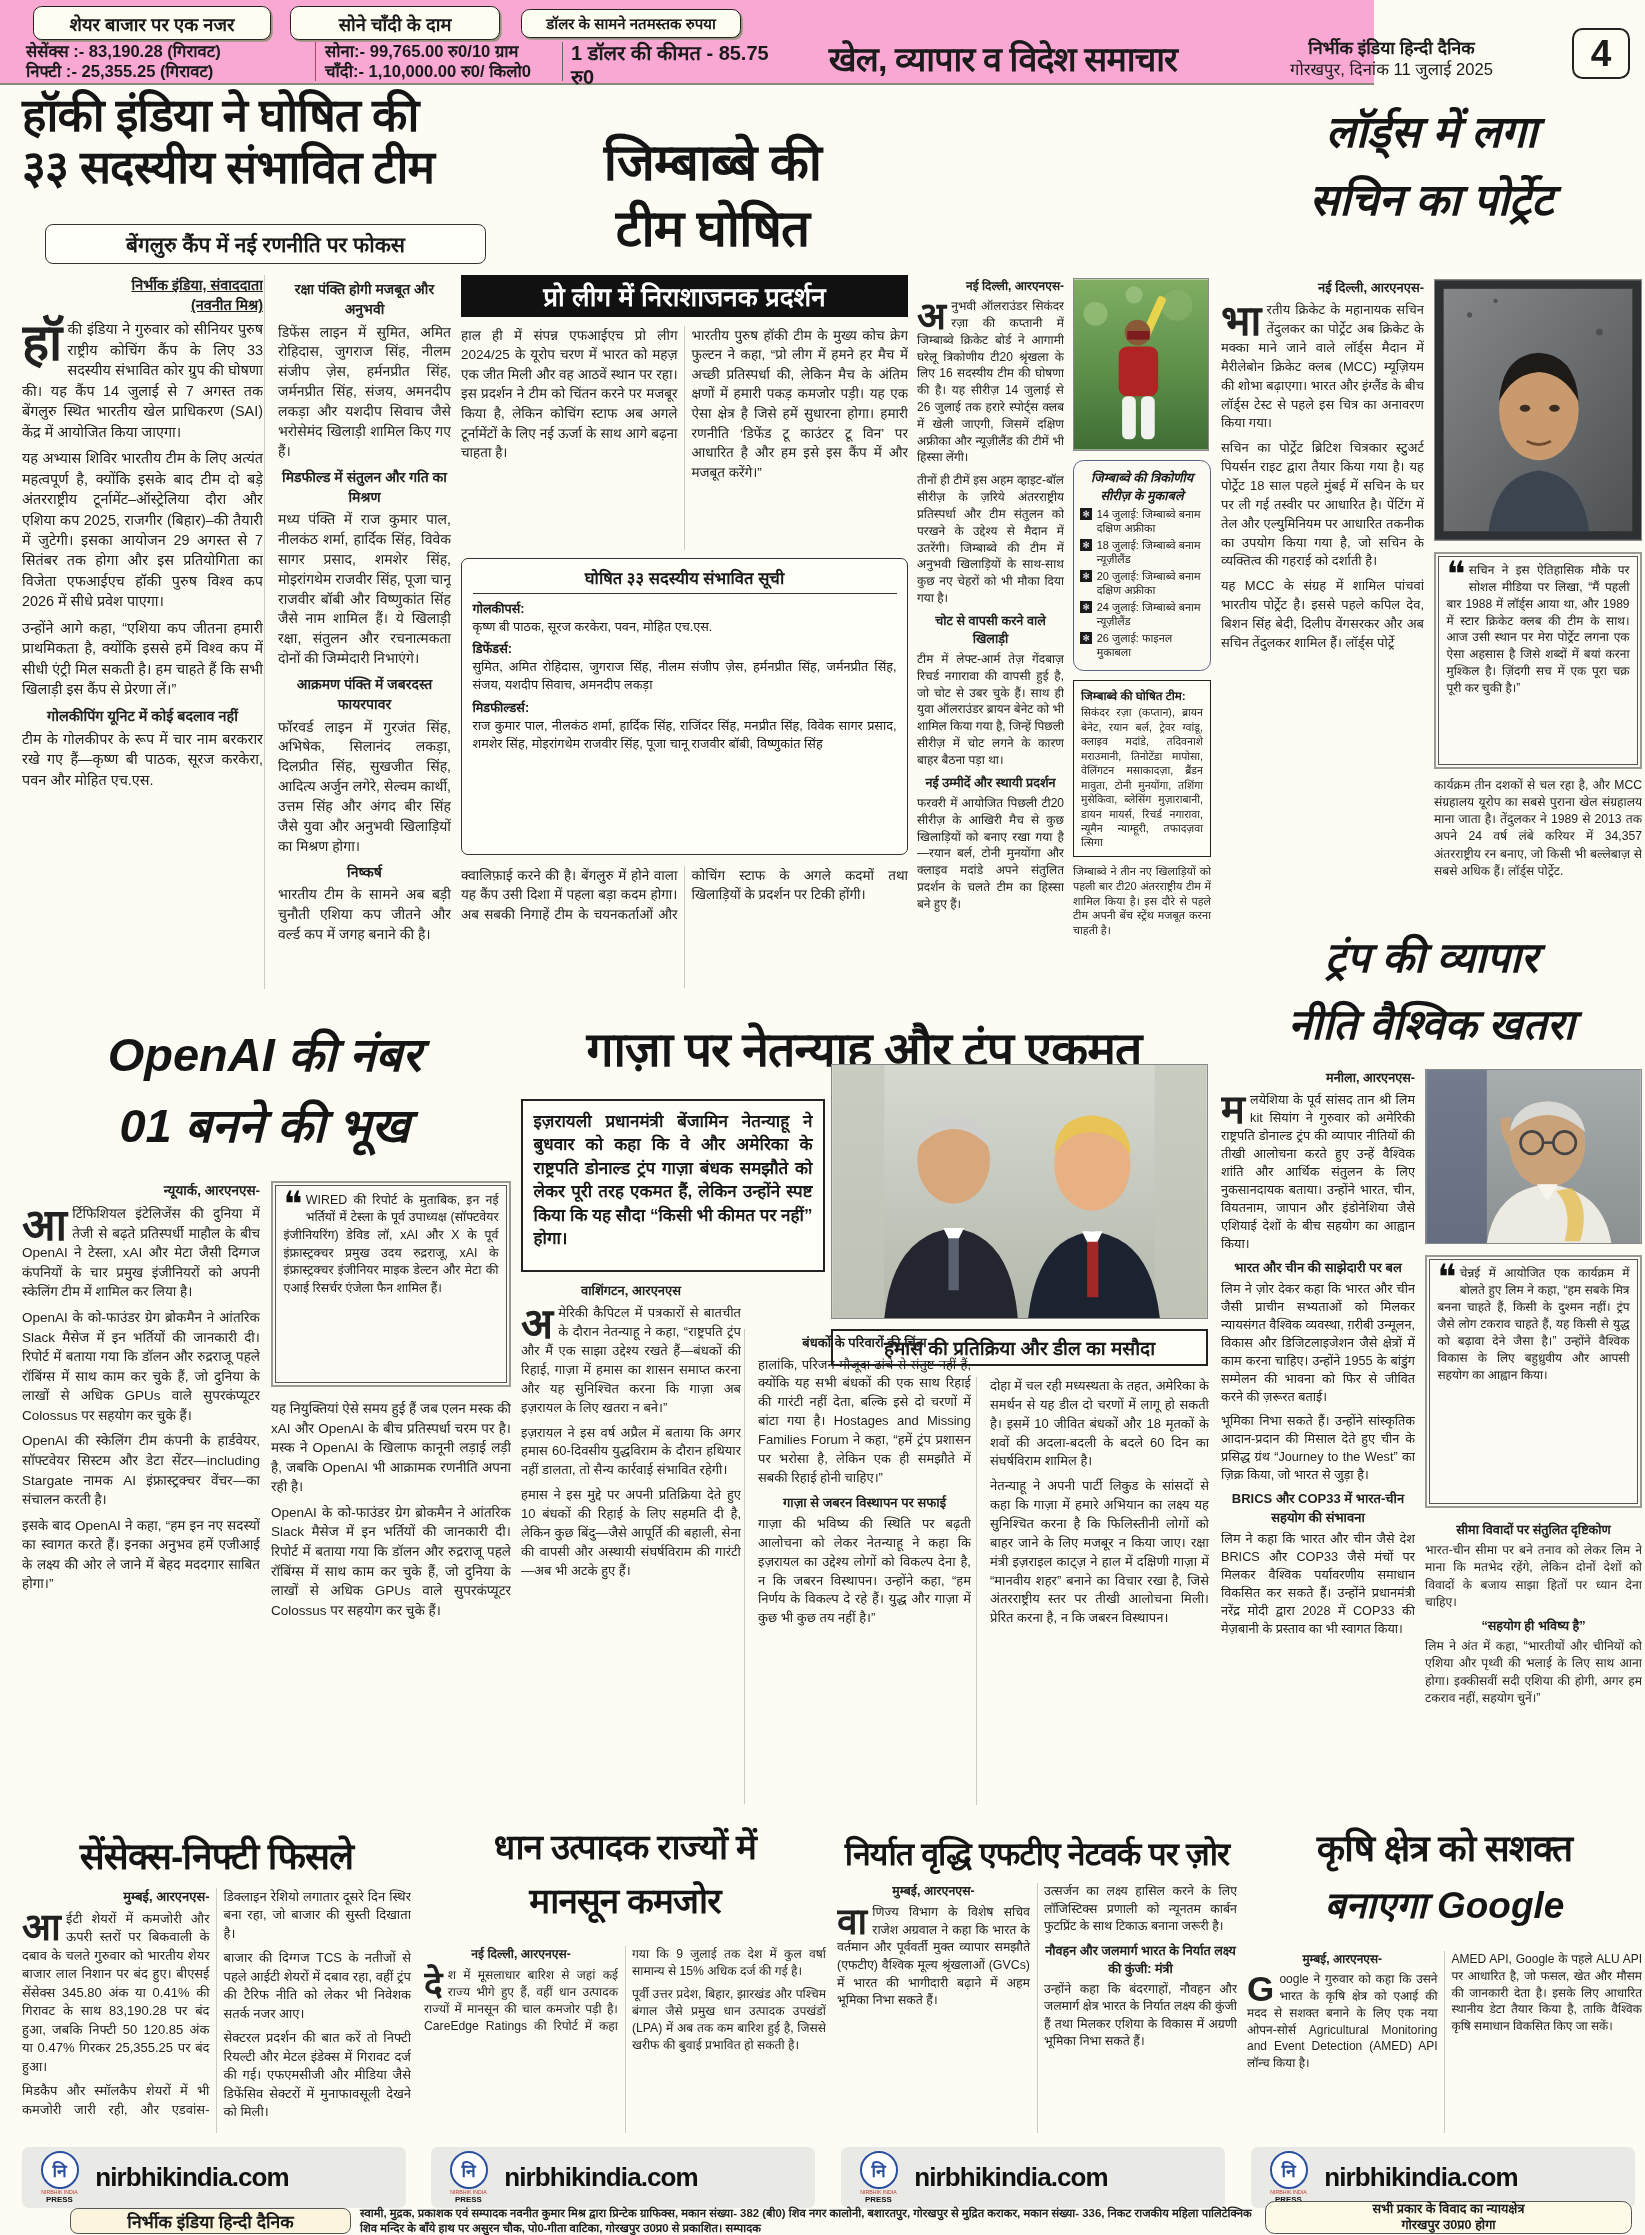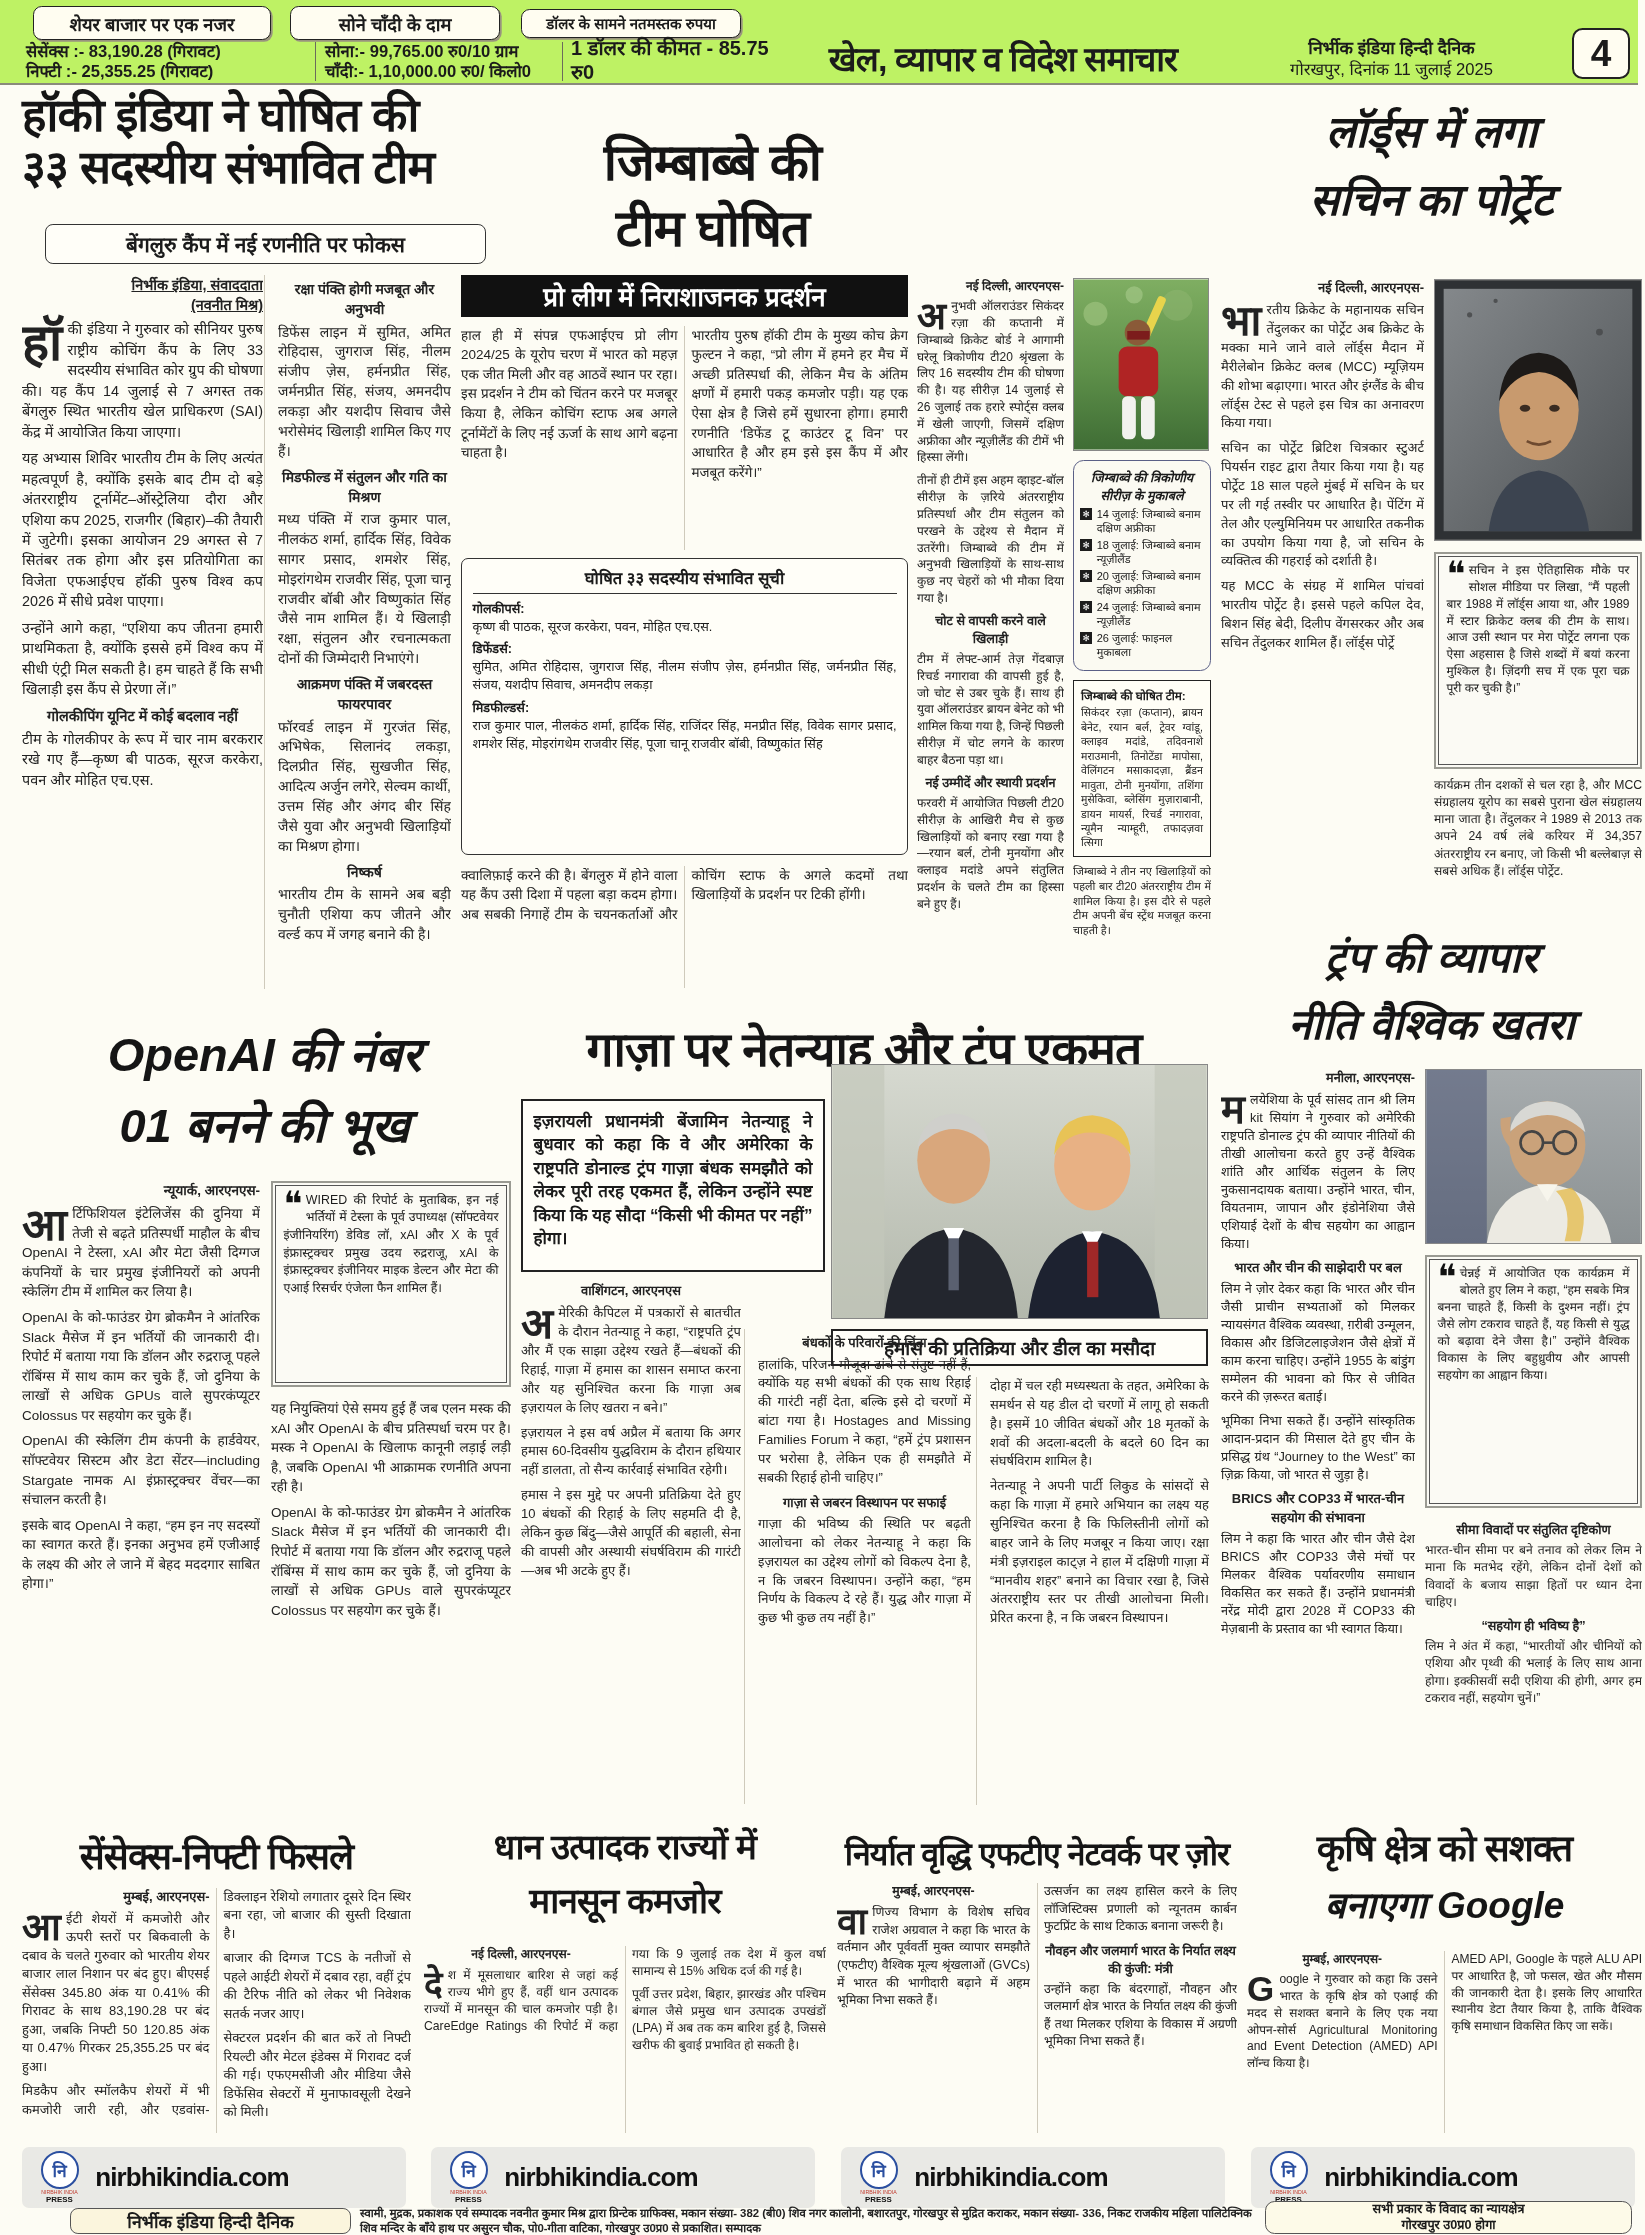--- a/index.html
+++ b/index.html
@@ -1,25 +1,25 @@
 <!DOCTYPE html>
 <html style="font-size:14px"><head>
 <meta charset="utf-8">
 <style>
   * { margin:0; padding:0; box-sizing:border-box; }
   html,body { background:#d8d4c4; }
   body { font-family:"Liberation Sans","DejaVu Sans",sans-serif; }
   #paper { position:relative; width:1646px; height:2236px; background:#fdfcf4; margin:0 auto; overflow:hidden; color:#1b1b1b; }
 
   
-  .hdr { position:absolute; left:0; top:0; width:1638px; height:85px; background:#bef264; border-bottom:2.6px solid #8a8a7a; }
+  .hdr { position:absolute; left:0; top:0; width:1374px; height:85px; background:#f9a8d4; border-bottom:2.6px solid #8a8a7a; }
   .tab { position:absolute; top:6.1px; background:#fffdf1; border:1.7px solid #222; border-radius:8.7px; padding:3.5px 8.7px; font-weight:bold; font-size:18.3px; text-align:center; box-shadow:1.7px 1.7px 0 #99947e; }
   .tick-box { position:absolute; top:42px; font-weight:bold; font-size:16.6px; line-height:1.18; border-right:1.7px solid #6b6b5c; padding-right:7px; }
   .tick-line { white-space:nowrap; }
-  .dollar-box { display:flex; align-items:center; font-size:20px; }
+  .dollar-box { display:flex; font-size:20px; }
   .section-title { position:absolute; left:790px; top:35px; width:426px; font-size:34px; font-weight:900; letter-spacing:-0.9px; text-align:center; }
   .paper-info { position:absolute; left:1221px; top:38px; width:341px; text-align:center; font-weight:bold; font-size:17.5px; line-height:1.25; }
   .page-box { position:absolute; left:1572px; top:28px; width:58px; height:51px; border:2.6px solid #222; border-radius:10.5px; background:#fffdf1; font-size:37px; font-weight:bold; display:flex; align-items:center; justify-content:center; }
 
   
   .abs { position:absolute; }
   .headline { font-weight:900; color:#151515; letter-spacing:-0.9px; }
   .script-head { font-style:italic; font-weight:800; letter-spacing:0; }
   .kicker { border:1.7px solid #333; border-radius:7.9px; background:#fffef8; display:flex; align-items:center; justify-content:center; font-weight:bold; font-size:21px; }
   .col { text-align:justify; overflow:hidden; color:#222; }

